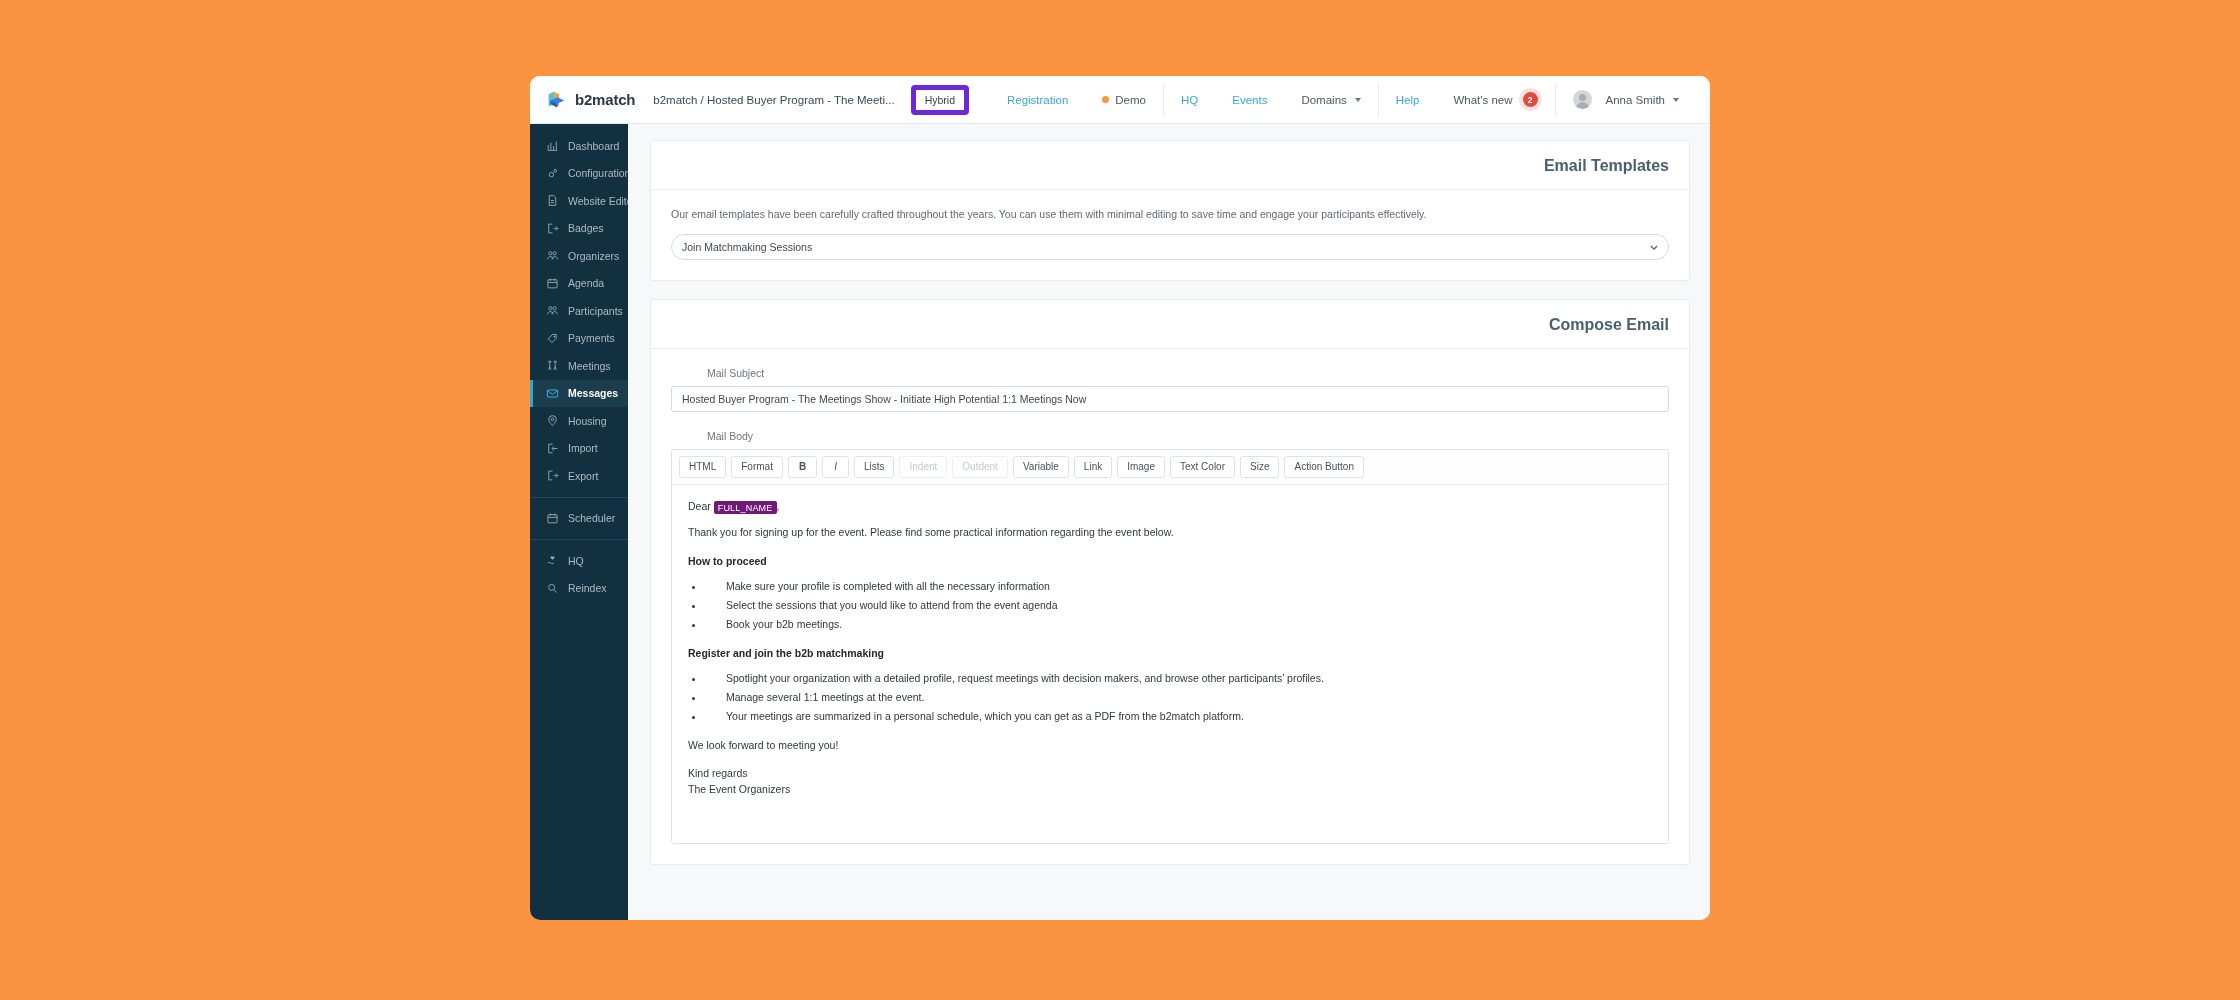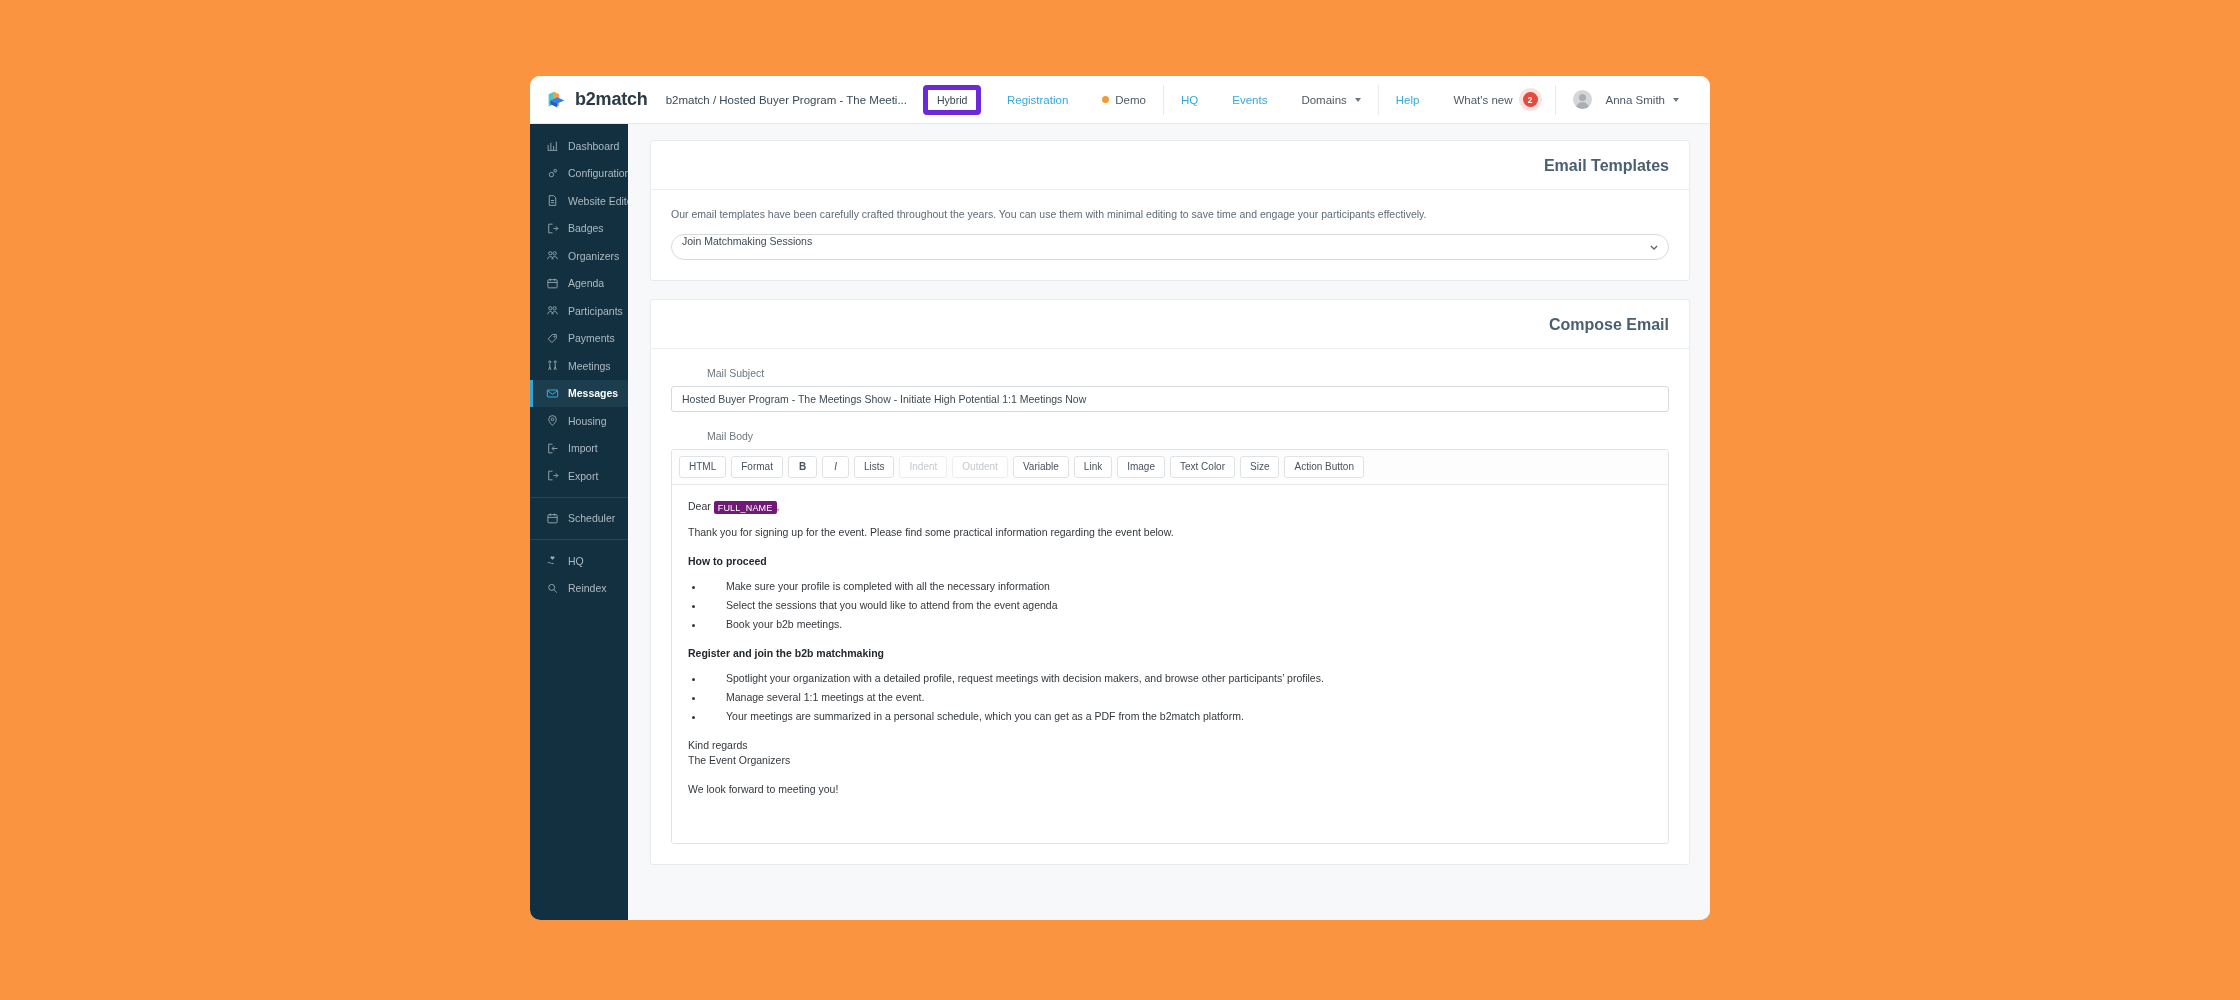--- a/index.html
+++ b/index.html
@@ -42,21 +42,21 @@
   }
 
   .brand {
     display: flex;
     align-items: center;
     gap: 8px;
     margin-right: 18px;
   }
   .brand-mark { width: 21px; height: 21px; display: block; }
   .brand-text {
-    font-size: 18px;
+    font-size: 15px;
     font-weight: bold;
     color: #2b3a45;
     letter-spacing: -0.2px;
   }
 
   .breadcrumb {
     font-size: 11.5px;
     color: #384a57;
     white-space: nowrap;
     max-width: 270px;
@@ -223,21 +223,21 @@
     margin-bottom: 14px;
   }
 
   .select-box {
     width: 100%;
     height: 26px;
     border: 1px solid #d5dadd;
     border-radius: 13px;
     background: #fff;
     display: flex;
-    align-items: flex-start;
+    align-items: center;
     padding: 0 10px;
     font-size: 10.5px;
     color: #3d4a54;
     position: relative;
   }
   .select-chevron {
     position: absolute;
     right: 10px;
     top: 50%;
     margin-top: -2px;
@@ -618,27 +618,27 @@
 
 
               <h4>Register and join the b2b matchmaking</h4>
 
               <ul>
                 <li>Spotlight your organization with a detailed profile, request meetings with decision makers, and browse other participants’ profiles.</li>
                 <li>Manage several 1:1 meetings at the event.</li>
                 <li>Your meetings are summarized in a personal schedule, which you can get as a PDF from the b2match platform.</li>
               </ul>
 
+              <p>We look forward to meeting you!</p>
+
               <p>
                 <span>Kind regards</span><br>
                 <span>The Event Organizers</span>
               </p>
 
-              <p>We look forward to meeting you!</p>
-
             </div>
           </div>
 
         </div>
       </div>
 
     </div>
   </div>
 </div>
 

